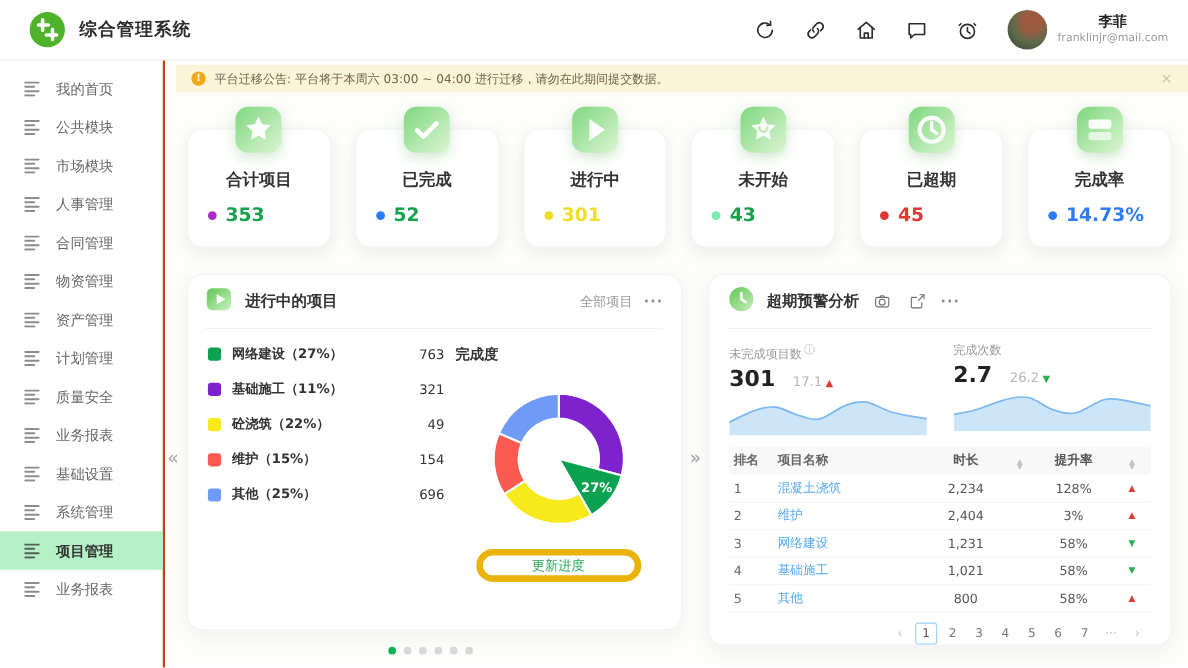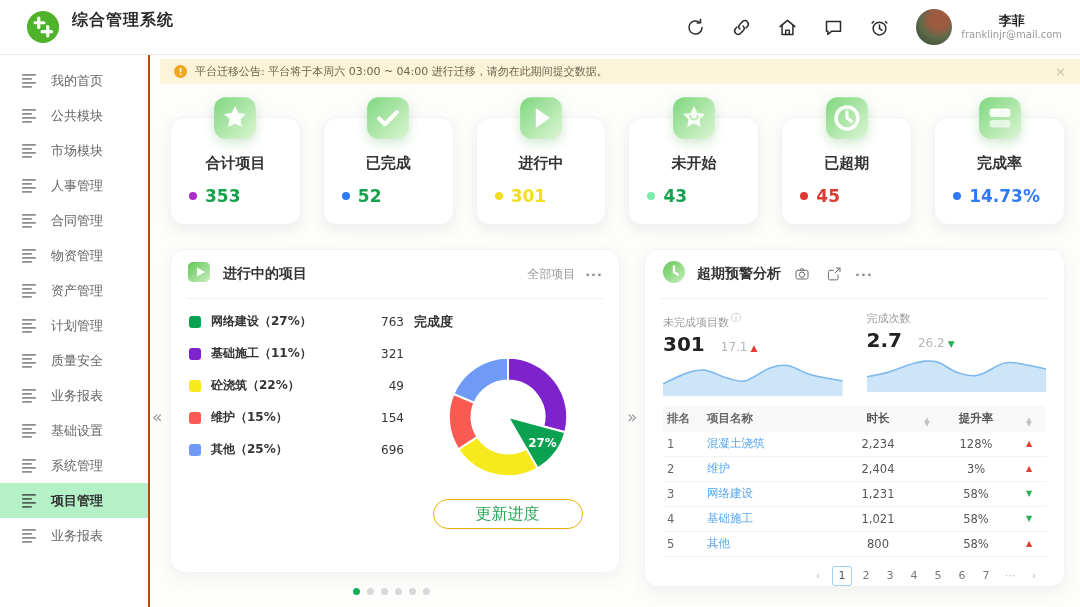--- a/index.html
+++ b/index.html
@@ -2,21 +2,21 @@
 <html><head>
 <meta charset="utf-8">
 <style>
   * { margin:0; padding:0; box-sizing:border-box; }
   html,body { background:#fff; }
   body { font-family:"DejaVu Sans","Liberation Sans",sans-serif; color:#333; }
   .app { width:1080px; height:607px; position:relative; overflow:hidden; background:#fff; }
 
   
   header { height:55px; display:flex; align-items:center; padding:0 18px 0 26px; border-bottom:1px solid #ececec; background:#fff; }
-  .logo-wrap { display:flex; align-items:flex-start; gap:12px; }
+  .logo-wrap { display:flex; align-items:center; gap:12px; }
   .logo { width:34px; height:34px; display:inline-block; }
   .app-title { font-size:16px; font-weight:bold; color:#2b2b2b; letter-spacing:1px; }
   .header-actions { margin-left:auto; display:flex; align-items:center; gap:8px;text-align:center; }
   .hicon { width:38px; height:38px; display:flex; align-items:center; justify-content:center; background:none; border:none; cursor:pointer; }
   .hicon svg { width:21px; height:21px; stroke:#2b2b2b; fill:none; stroke-width:1.7; stroke-linecap:round; stroke-linejoin:round; }
   .user { display:flex; align-items:center; gap:9px; margin-left:10px; cursor:pointer; }
   .avatar { width:36px; height:36px; border-radius:50%; background:radial-gradient(circle at 62% 30%, #9c5a40 0 26%, #5d6b4a 55%, #32402e 100%); display:inline-block; }
   .user-meta { display:flex; flex-direction:column; line-height:1.25; }
   .user-name { font-size:13px; font-weight:bold; color:#222; }
   .user-email { font-size:10px; color:#9a9a9a; }
@@ -64,21 +64,21 @@
   .lp-body { display:flex; padding:14px 18px 0 18px; gap:10px; }
   .col-left { width:215px; }
   .col-title { font-size:13px; font-weight:bold; color:#333; margin-bottom:14px; }
   .legend-row { display:flex; align-items:center; margin-bottom:15px; }
   .legend-sq { width:12px; height:12px; border-radius:3px; flex:none; }
   .legend-label { font-size:12px; color:#333; font-weight:bold; margin-left:10px; }
   .legend-val { margin-left:auto; font-size:12px; color:#333; }
   .col-right { flex:1; display:flex; flex-direction:column; align-items:center; }
   .col-right .col-title { align-self:flex-start; }
   .donut-wrap { margin-top:-2px; }
-  .update-btn { margin-top:4px; width:150px; height:30px; border-radius:15px; border:1px solid #eab308; background:#fff; color:#2aa75a; font-size:16px; cursor:pointer; font-family:inherit; }
+  .update-btn { margin-top:4px; width:150px; height:30px; border-radius:15px; border:6px solid #eab308; background:#fff; color:#2aa75a; font-size:12px; cursor:pointer; font-family:inherit; }
 
   
   .kpis { display:flex; gap:24px; padding:12px 18px 0 18px; }
   .kpi { flex:1; }
   .kpi-label { font-size:11px; color:#9a9a9a; }
   .kpi-info { font-size:10px; color:#bbb; vertical-align:super; margin-left:2px; }
   .kpi-row { display:flex; align-items:baseline; gap:16px; margin-top:2px; }
   .kpi-value { font-size:20px; font-weight:bold; color:#222; }
   .kpi-delta { font-size:12px; color:#b5b5b5; }
   .kpi-trend { font-size:9px; margin-left:3px; }

